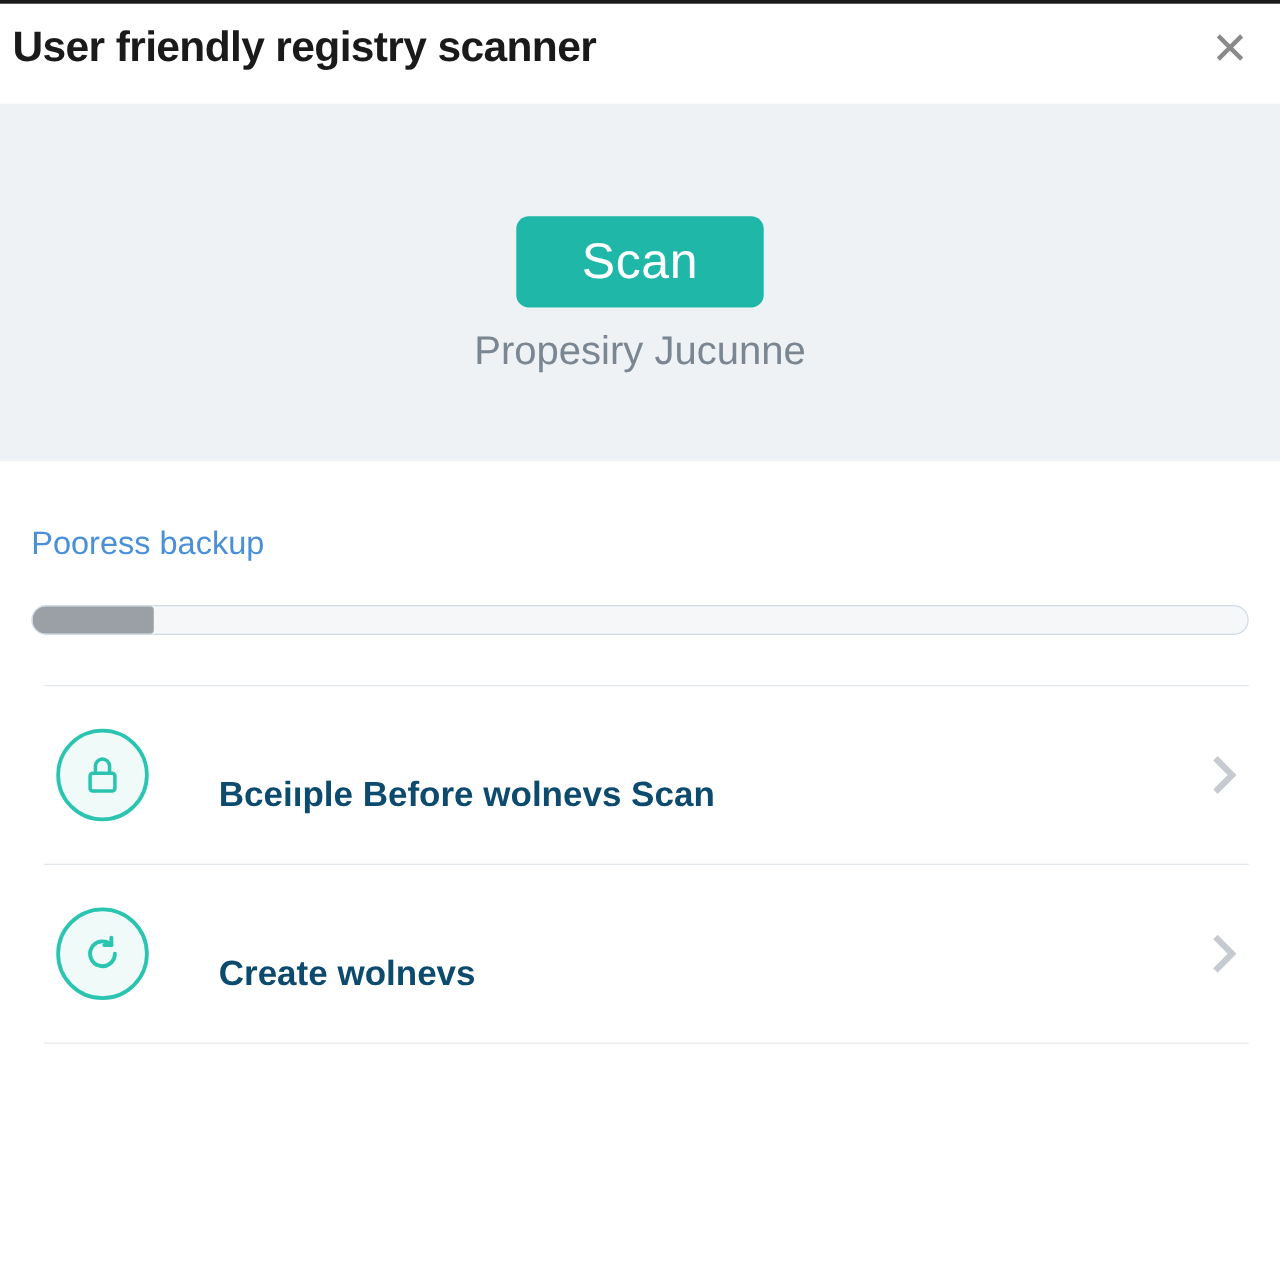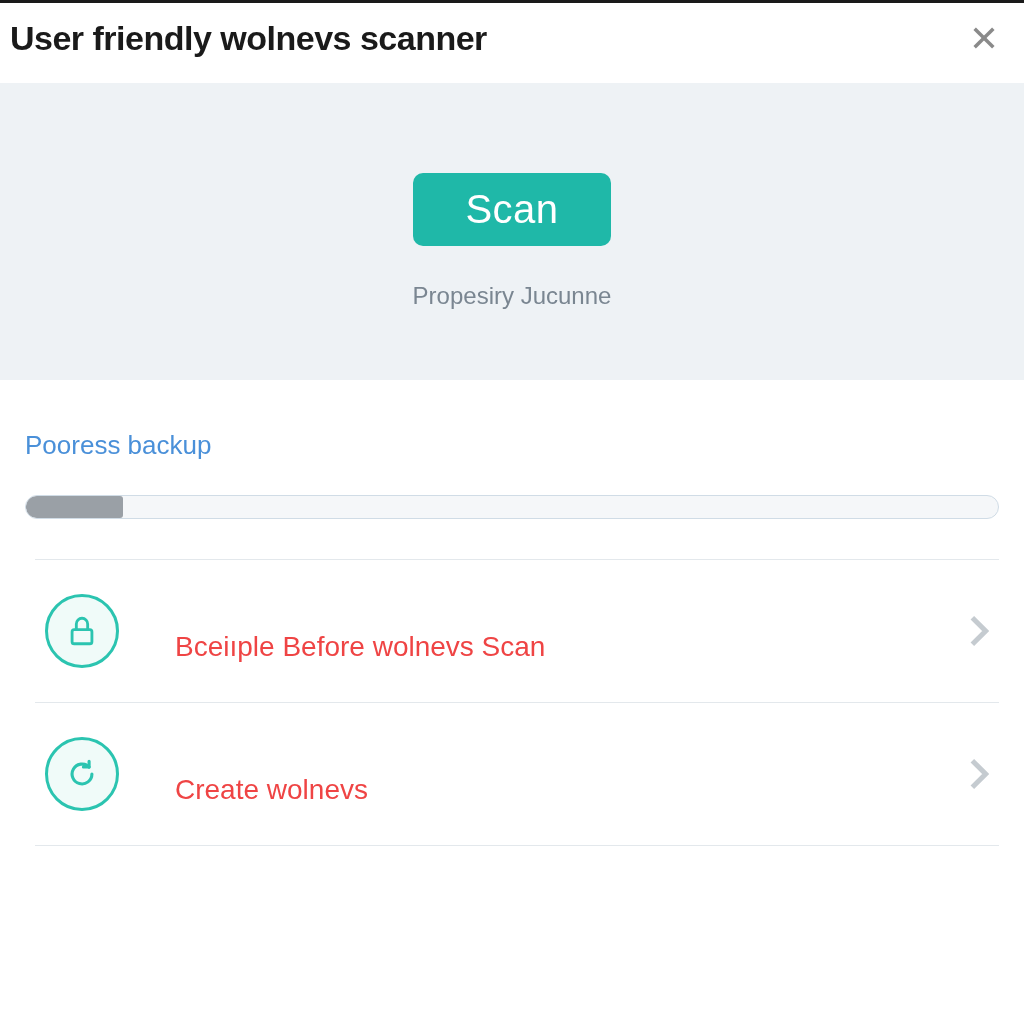--- a/index.html
+++ b/index.html
@@ -42,36 +42,35 @@
       stroke: #8a8a8a;
       stroke-width: 3;
     }
     .scan-panel {
       background: #eef2f5;
       padding: 90px 0 70px 0;
       display: flex;
       flex-direction: column;
       align-items: center;
       justify-content: center;
-      gap: 20px;
     }
     .scan-button {
       background: #1fb8a8;
       color: #ffffff;
       font-size: 40px;
       font-weight: 500;
       padding: 14px 52px;
       border: none;
       border-radius: 10px;
       cursor: pointer;
       letter-spacing: 0.5px;
     }
     .scan-subtext {
       margin-top: 16px;
-      font-size: 24px;
+      font-size: 32px;
       color: #7a8691;
       font-weight: 400;
     }
     .progress-section {
       padding: 50px 25px 10px 25px;
     }
     .progress-label {
       font-size: 26px;
       color: #4a90d9;
       font-weight: 400;
@@ -118,42 +117,42 @@
       margin-right: 56px;
       flex-shrink: 0;
     }
     .option-icon-wrap svg {
       width: 34px;
       height: 34px;
     }
     .option-label {
       flex: 1;
       font-size: 28px;
-      color: #ef4444;
-      font-weight: 400;
+      color: #0c4a6e;
+      font-weight: 700;
       margin-top: 32px;
     }
     .option-chevron {
       width: 20px;
       height: 34px;
       flex-shrink: 0;
     }
     .option-chevron svg {
       width: 100%;
       height: 100%;
       stroke: #c5cbd0;
       stroke-width: 3;
       fill: none;
     }
   </style>
 </head>
 <body>
 
 <div class="header">
-  <div class="header-title">User friendly wolnevs scanner</div>
+  <div class="header-title">User friendly registry scanner</div>
   <div class="close-btn">
     <svg viewBox="0 0 24 24">
       <line x1="4" y1="4" x2="20" y2="20"></line>
       <line x1="20" y1="4" x2="4" y2="20"></line>
     </svg>
   </div>
 </div>
 
 <div class="scan-panel">
   <button class="scan-button">Scan</button>

